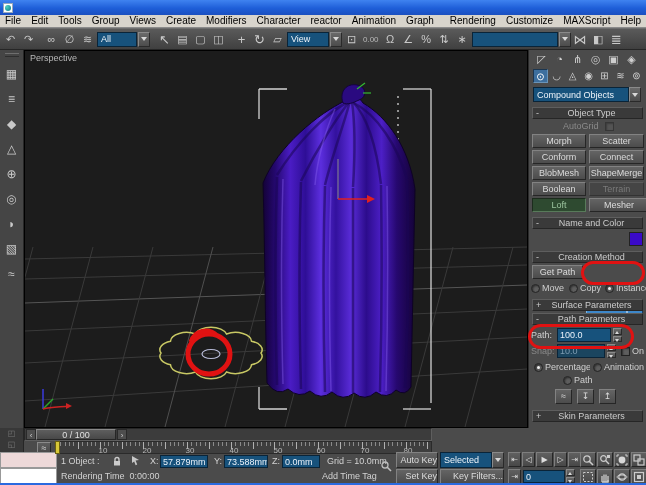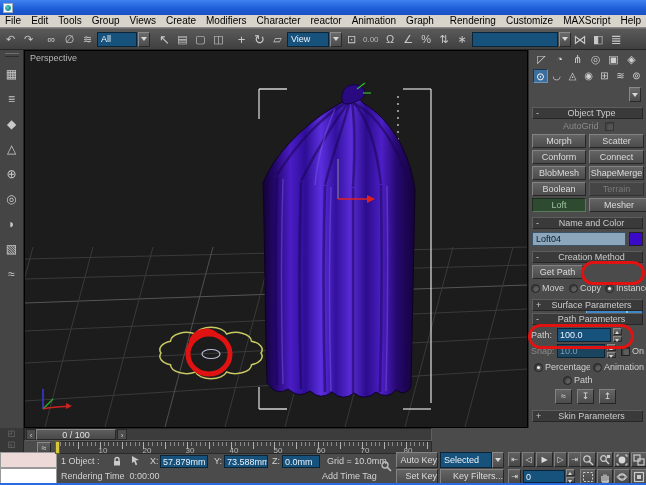--- a/index.html
+++ b/index.html
@@ -336,20 +336,23 @@
   <span class="ctab" style="left:94px;top:2px">◈</span>
 
   <span class="stab active" style="left:4px;top:19px">⊙</span>
   <span class="stab" style="left:20px;top:19px">◡</span>
   <span class="stab" style="left:36px;top:19px">◬</span>
   <span class="stab" style="left:52px;top:19px">◉</span>
   <span class="stab" style="left:68px;top:19px">⊞</span>
   <span class="stab" style="left:84px;top:19px">≋</span>
   <span class="stab" style="left:100px;top:19px">⊚</span>
 
+  <span class="dd" style="position:absolute;left:4px;top:37px;width:96px">
+      <span>Compound Objects</span>
+    </span>
   <span class="ddbtn" style="position:absolute;left:100px;top:37px">
       <span class="tri"></span>
     </span>
 
   <div class="rollout" style="top:57px">
     <span class="sign">-</span>
     <span class="rtitle">Object Type</span>
   </div>
   <span class="rlabel dim" style="left:34px;top:71px">AutoGrid</span>
   <span class="check" style="position:absolute;left:76px;top:72px;opacity:.5"></span>
@@ -361,21 +364,20 @@
   <span class="btn" style="left:60px;top:116px;width:55px;height:14px">ShapeMerge</span>
   <span class="btn" style="left:3px;top:132px;width:54px;height:14px">Boolean</span>
   <span class="btn disabled" style="left:60px;top:132px;width:55px;height:14px">Terrain</span>
   <span class="btn pressed" style="left:3px;top:148px;width:54px;height:14px">Loft</span>
   <span class="btn" style="left:60px;top:148px;width:60px;height:14px">Mesher</span>
 
   <div class="rollout" style="top:167px">
     <span class="sign">-</span>
     <span class="rtitle">Name and Color</span>
   </div>
-  <span class="namefield" style="left:3px;top:182px;width:94px;height:14px">Loft04</span>
   <span class="swatch" style="left:100px;top:182px;width:14px;height:14px;background:#3a0ac8"></span>
 
   <div class="rollout" style="top:201px">
     <span class="sign">-</span>
     <span class="rtitle">Creation Method</span>
   </div>
   <span class="btn" style="left:3px;top:215px;width:51px;height:14px">Get Path</span>
   <span class="btn activeblue" style="left:57px;top:215px;width:57px;height:14px">Get Shape</span>
   <span class="rlabel" style="left:2px;top:233px;width:36px"><i class="radio"></i><span>Move</span></span>
   <span class="rlabel" style="left:40px;top:233px;width:34px"><i class="radio"></i><span>Copy</span></span>

